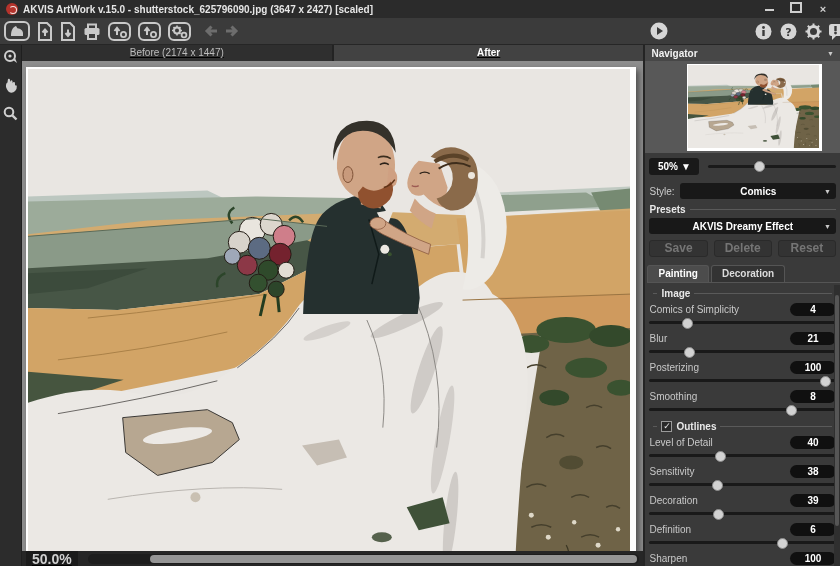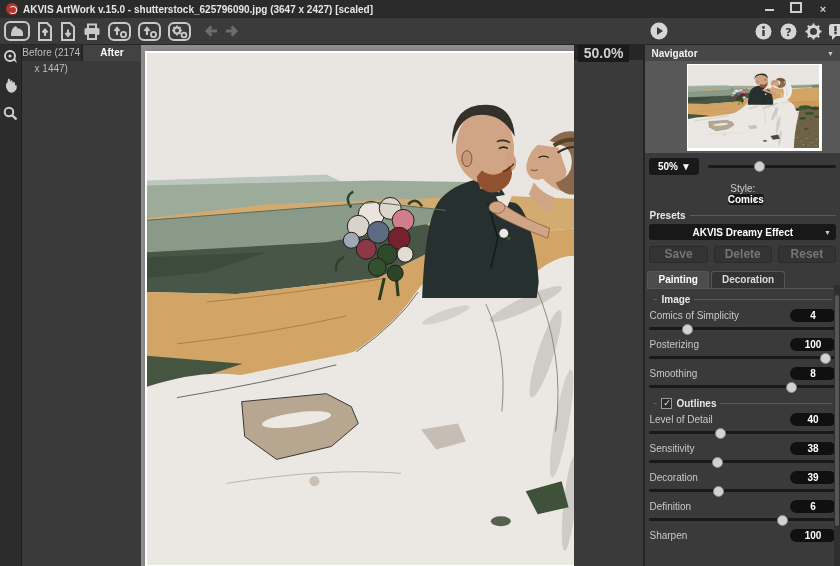--- a/index.html
+++ b/index.html
@@ -15,21 +15,21 @@
   .applogo{width:12px;height:12px;border-radius:50%;background:#b5332c;position:relative;flex:0 0 auto;}
   .applogo:after{content:"";position:absolute;left:3px;top:3px;width:6px;height:6px;
                  border:1.5px solid #f2e7e4;border-radius:50%;border-left-color:transparent;}
   .toolbar{height:26px;background:#3b3b3b;border-bottom:1px solid #262626;
            display:flex;align-items:center;padding:0 4px;gap:7px;position:relative;}
   .tbtn{height:20px;display:flex;align-items:center;justify-content:center;}
   .tb-abs{position:absolute;top:3px;}
   .main{display:flex;height:521px;}
   .tools{width:21px;background:#2c2c2c;display:flex;flex-direction:column;align-items:center;
          padding-top:4px;gap:9px;border-right:1px solid #1f1f1f;}
-  .center{width:623px;display:flex;flex-direction:row;}
+  .center{width:623px;display:flex;flex-direction:column;text-decoration:underline;}
   .tabbar{height:16px;display:flex;background:#232323;}
   .tab{flex:1;text-align:center;font-size:10px;line-height:16px;color:#bdbdbd;background:#2f2f2f;margin-right:2px;}
   .tab.active{background:#424242;color:#ffffff;font-weight:bold;margin-right:0;}
   .canvas{flex:1;background:#8e8e8e;position:relative;overflow:hidden;}
   .frame{position:absolute;left:4px;top:6px;width:606px;height:516px;background:#ffffff;
          padding:2px;box-shadow:3px 3px 6px rgba(0,0,0,.45);}
   .statusbar{height:15px;background:#262626;display:flex;align-items:center;
              font-size:14px;font-weight:bold;color:#d0d0d0;padding:0 4px;}
   .statusbar .zoomlabel{background:#1b1b1b;padding:1px 6px;}
   .hscroll{flex:1;height:10px;background:#1d1d1d;border-radius:5px;margin-left:10px;position:relative;}
@@ -38,21 +38,21 @@
   .navhead{height:16px;background:#474747;display:flex;align-items:center;justify-content:space-between;
            padding:0 6px;color:#f2f2f2;font-size:10px;font-weight:bold;}
   .navthumb-area{height:92px;background:#585858;position:relative;}
   .navthumb{position:absolute;left:42px;top:3px;width:133px;height:85px;background:#fff;padding:1px;}
   .zoomrow{height:26px;display:flex;align-items:center;padding:0 4px;}
   .zoombtn{width:50px;height:17px;background:#191919;border-radius:3px;color:#fff;font-size:10px;
            font-weight:bold;display:flex;align-items:center;justify-content:center;gap:3px;}
   .ztrack{flex:1;height:3px;background:#1a1a1a;border-radius:2px;margin-left:9px;position:relative;}
   .handle{position:absolute;top:-4px;width:11px;height:11px;border-radius:50%;
           background:#d2d2d2;border:1px solid #8d8d8d;box-sizing:border-box;}
-  .stylerow{display:flex;align-items:center;padding:4px 4px 2px;flex-direction:column;}
+  .stylerow{display:flex;align-items:center;padding:4px 4px 2px;}
   .lbl{font-size:10px;color:#cccccc;}
   .dd{height:16px;background:#181818;border-radius:3px;color:#fff;font-size:10px;font-weight:bold;
       display:flex;align-items:center;position:relative;}
   .dd .ddtext{flex:1;text-align:center;}
   .dd .arr{position:absolute;right:5px;font-size:7px;color:#c9c9c9;}
   .stylerow .dd{flex:1;margin-left:6px;}
   .groupline{display:flex;align-items:center;gap:4px;padding:3px 4px 2px;}
   .groupline .txt{font-size:10px;font-weight:bold;color:#e8e8e8;}
   .gline{border-top:1px solid #5a5a5a;height:0;}
   .gline.l{width:4px;}
@@ -280,20 +280,29 @@
   <div class="srow">
     <div class="top">
       <span class="slabel">Comics of Simplicity</span>
       <span class="sval">4</span>
     </div>
     <div class="strack">
       <span class="handle shandle" style="left: calc(20% - 5px);"></span>
     </div>
   </div>
 
+  <div class="srow">
+    <div class="top">
+      <span class="slabel">Blur</span>
+      <span class="sval">21</span>
+    </div>
+    <div class="strack">
+      <span class="handle shandle" style="left: calc(21% - 5px);"></span>
+    </div>
+  </div>
 
   <div class="srow">
     <div class="top">
       <span class="slabel">Posterizing</span>
       <span class="sval">100</span>
     </div>
     <div class="strack">
       <span class="handle shandle" style="left: calc(94% - 5px);"></span>
     </div>
   </div>

